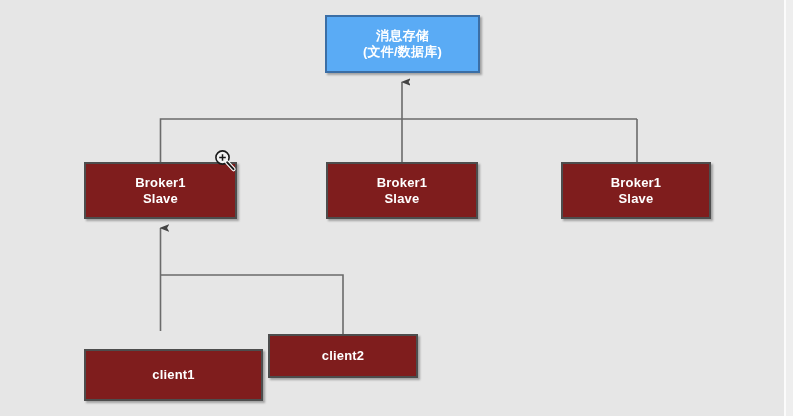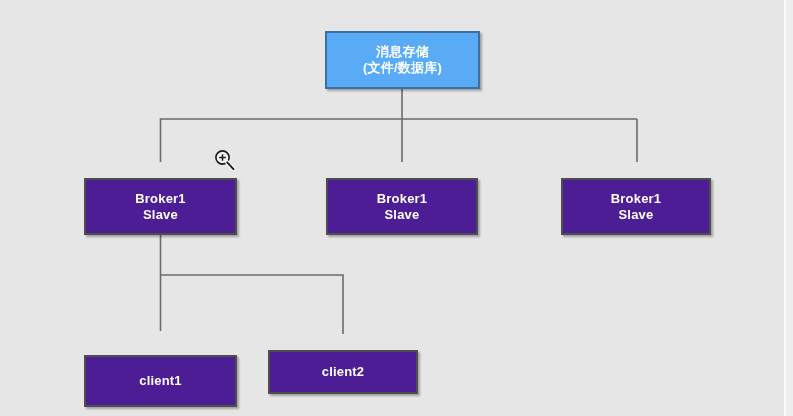--- a/index.html
+++ b/index.html
@@ -51,45 +51,44 @@
     position: absolute;
     box-sizing: border-box;
     display: flex;
     align-items: center;
     justify-content: center;
     text-align: center;
     line-height: 1.18;
     font-weight: bold;
     letter-spacing: 0.2px;
     box-shadow: 2px 2px 2px rgba(0,0,0,0.30);
-    margin-top: 16px;
   }
   .node-green {
-    background: #4c1d95;
+    background: #7f1d1d;
     border: 2px solid #4d4d4d;
     color: #ffffff;
     font-size: 13px;
   }
   .node-blue {
     background: #5aabf5;
     border: 2px solid #3b6ea5;
     color: #ffffff;
     font-size: 13px;
     line-height: 1.25;
   }
   .node-blue .line1 { display: block; }
   .node-blue .line2 { display: block; }
   .node-green .line1 { display: block; }
   .node-green .line2 { display: block; }
 
   #node-storage { left: 325px; top: 15px;  width: 155px; height: 58px; }
   #node-broker-master { left: 84px;  top: 162px; width: 153px; height: 57px; }
   #node-broker-slave1 { left: 326px; top: 162px; width: 152px; height: 57px; }
   #node-broker-slave2 { left: 561px; top: 162px; width: 150px; height: 57px; }
-  #node-client1 { left: 84px;  top: 339px; width: 153px; height: 52px; }
+  #node-client1 { left: 84px;  top: 349px; width: 179px; height: 52px; }
   #node-client2 { left: 268px; top: 334px; width: 150px; height: 44px; }
 
   
   #cursor-magnifier {
     position: absolute;
     left: 212px;
     top: 148px;
     width: 26px;
     height: 26px;
     pointer-events: none;

